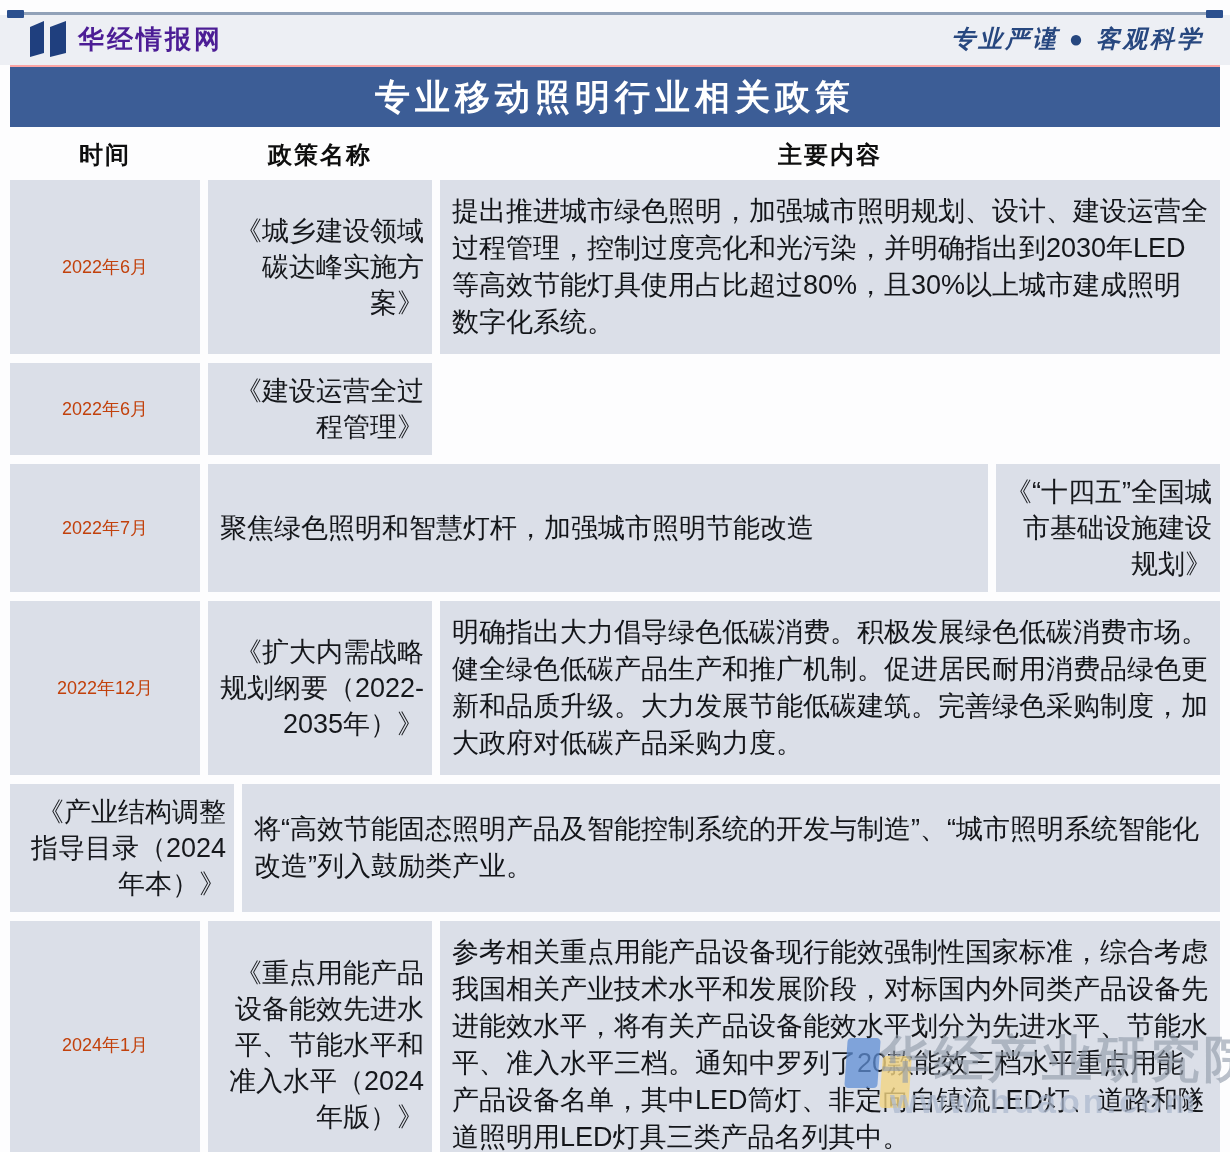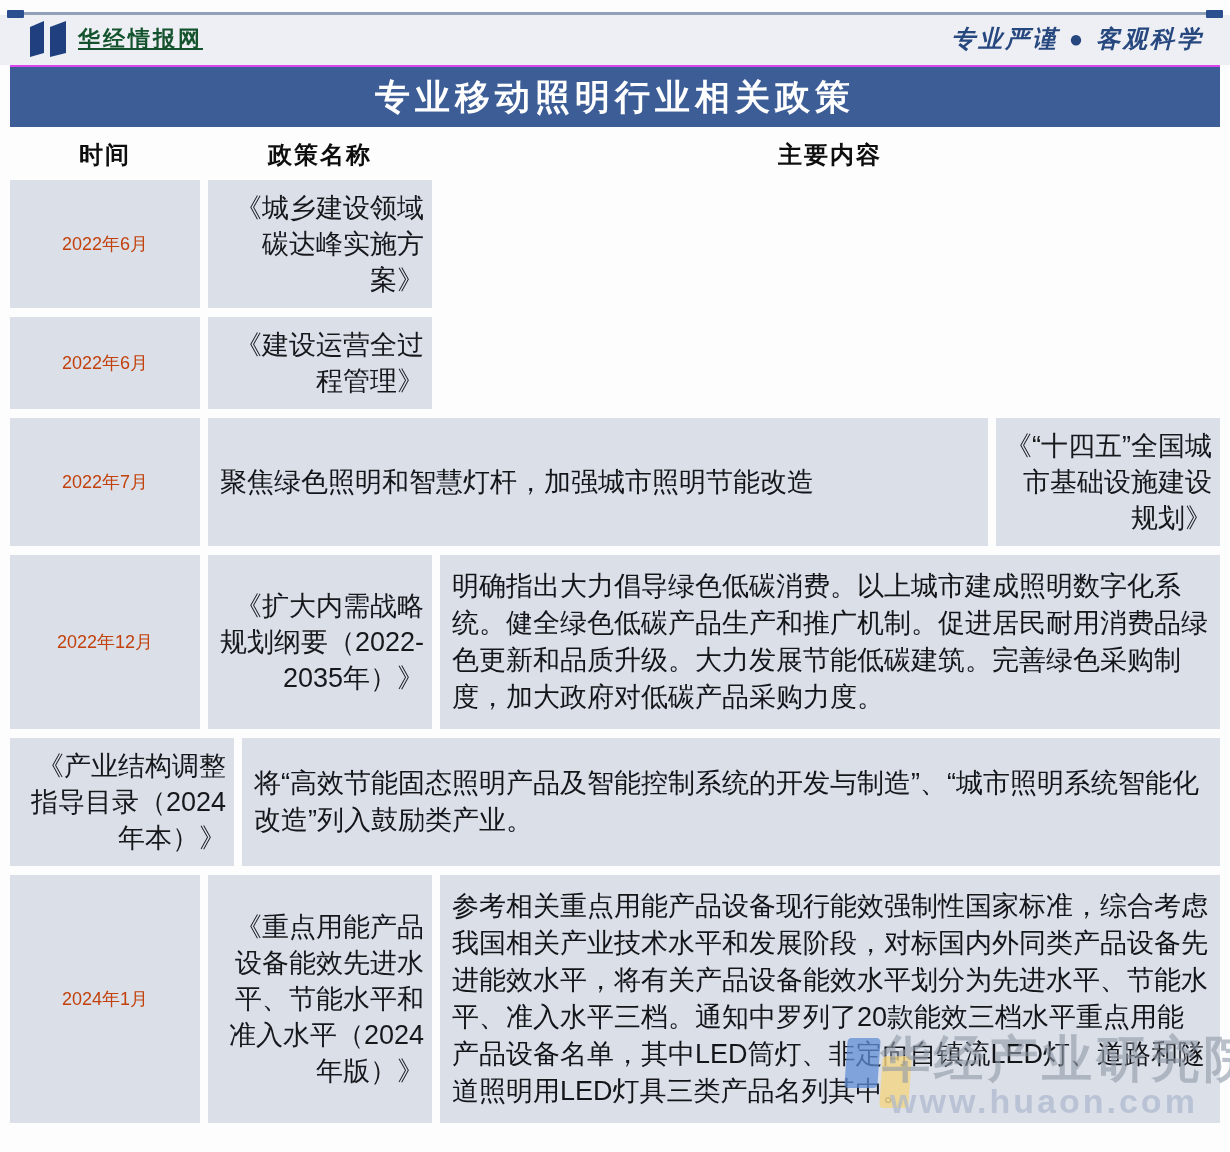--- a/index.html
+++ b/index.html
@@ -12,25 +12,25 @@
   .rule .cap { position:absolute; width:17px; height:8px; background:#2b4f8e; top:-2px; border-radius:1px; }
   .rule .cap.left { left:-3px; }
   .rule .cap.right { right:-3px; }
   .rule.top { margin-top:12px; }
 
   
   .masthead { display:flex; justify-content:space-between; align-items:center;
               background:#edeff4; padding:7px 26px 9px 30px; height:50px; }
   .brand { display:flex; align-items:center; gap:12px; }
   .brand-logo { width:36px; height:38px; }
-  .brand-name { font-size:22px; font-weight:700; color:#14532d; letter-spacing:3px;text-decoration:underline; }
+  .brand-name { font-size:26px; font-weight:700; color:#4c1d95; letter-spacing:3px; }
   .tagline { font-size:24px; font-weight:700; color:#27477f; letter-spacing:3px;font-style:italic; }
 
   
-  .title-bar { margin:0 10px; height:62px; background:#3c5d96; border-top:2px solid #d946ef;
+  .title-bar { margin:0 10px; height:62px; background:#3c5d96; border-top:2px solid #fca5a5;
                display:flex; align-items:center; justify-content:center; }
   .title-bar h1 { color:#ffffff; font-size:35px; font-weight:700; letter-spacing:5px; }
 
   
   .thead { display:flex; gap:8px; margin:0 10px; padding:12px 0 9px; }
   .th { font-size:24px; font-weight:700; color:#0e0e0e; text-align:center; letter-spacing:2px; }
   .tbody { display:flex; flex-direction:column; gap:9px; margin:0 10px; }
   .trow { display:flex; gap:8px; }
   .td { background:#dbdfe8; display:flex; align-items:center; justify-content:center; }
   .col-time { width:190px; flex:0 0 190px; }
@@ -79,37 +79,38 @@
   <div class="table">
     <div class="thead">
       <div class="th col-time">时间</div>
       <div class="th col-policy">政策名称</div>
       <div class="th col-content">主要内容</div>
     </div>
     <div class="tbody" id="tbody">
   <div class="trow">
     <div class="td col-time">2022年6月</div>
     <div class="td col-policy">《城乡建设领域碳达峰实施方案》</div>
+    <div class="td col-content">提出推进城市绿色照明，加强城市照明规划、设计、建设运营全过程管理，控制过度亮化和光污染，并明确指出到2030年LED等高效节能灯具使用占比超过80%，且30%以上城市建成照明数字化系统。</div>
   </div>
 
   <div class="trow">
     <div class="td col-time">2022年6月</div>
     <div class="td col-policy">《建设运营全过程管理》</div>
   </div>
 
   <div class="trow">
     <div class="td col-time">2022年7月</div>
     <div class="td col-content">聚焦绿色照明和智慧灯杆，加强城市照明节能改造</div>
     <div class="td col-policy">《“十四五”全国城市基础设施建设规划》</div>
   </div>
 
   <div class="trow">
     <div class="td col-time">2022年12月</div>
     <div class="td col-policy">《扩大内需战略规划纲要（2022-2035年）》</div>
-    <div class="td col-content">明确指出大力倡导绿色低碳消费。以上城市建成照明数字化系统。健全绿色低碳产品生产和推广机制。促进居民耐用消费品绿色更新和品质升级。大力发展节能低碳建筑。完善绿色采购制度，加大政府对低碳产品采购力度。</div>
+    <div class="td col-content">明确指出大力倡导绿色低碳消费。积极发展绿色低碳消费市场。健全绿色低碳产品生产和推广机制。促进居民耐用消费品绿色更新和品质升级。大力发展节能低碳建筑。完善绿色采购制度，加大政府对低碳产品采购力度。</div>
   </div>
 
   <div class="trow">
     <div class="td col-policy">《产业结构调整指导目录（2024年本）》</div>
     <div class="td col-content">将“高效节能固态照明产品及智能控制系统的开发与制造”、“城市照明系统智能化改造”列入鼓励类产业。</div>
   </div>
 
   <div class="trow">
     <div class="td col-time">2024年1月</div>
     <div class="td col-policy">《重点用能产品设备能效先进水平、节能水平和准入水平（2024年版）》</div>

